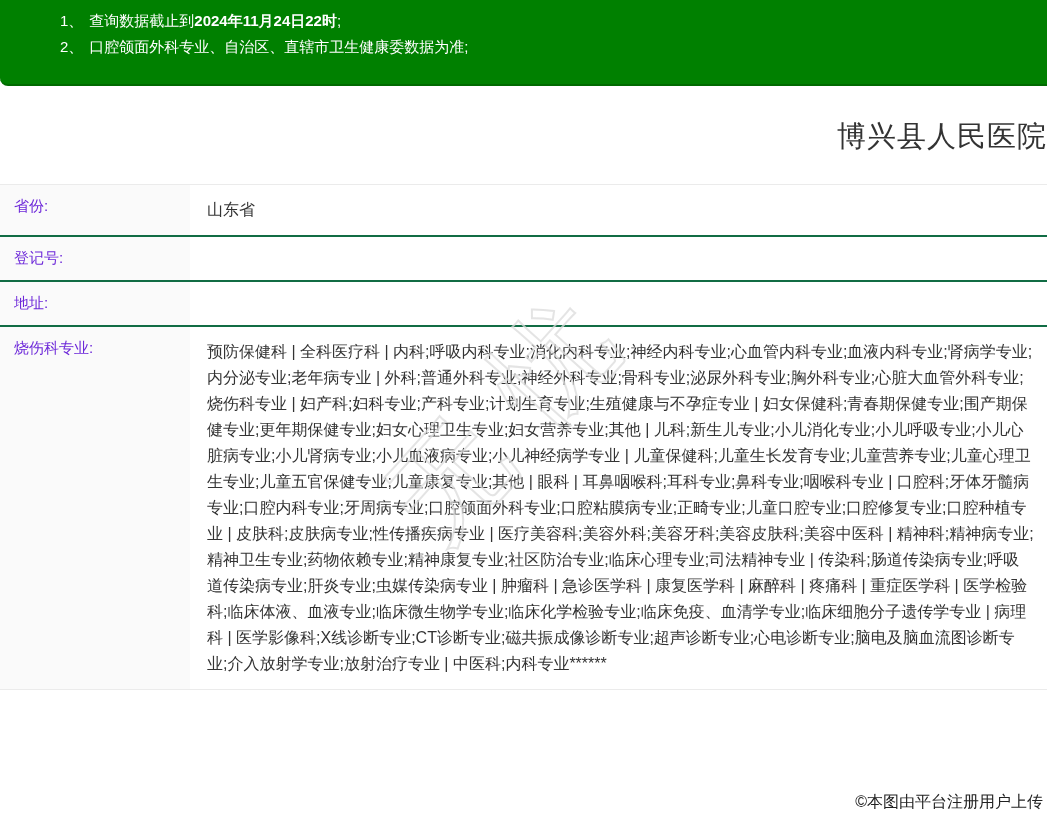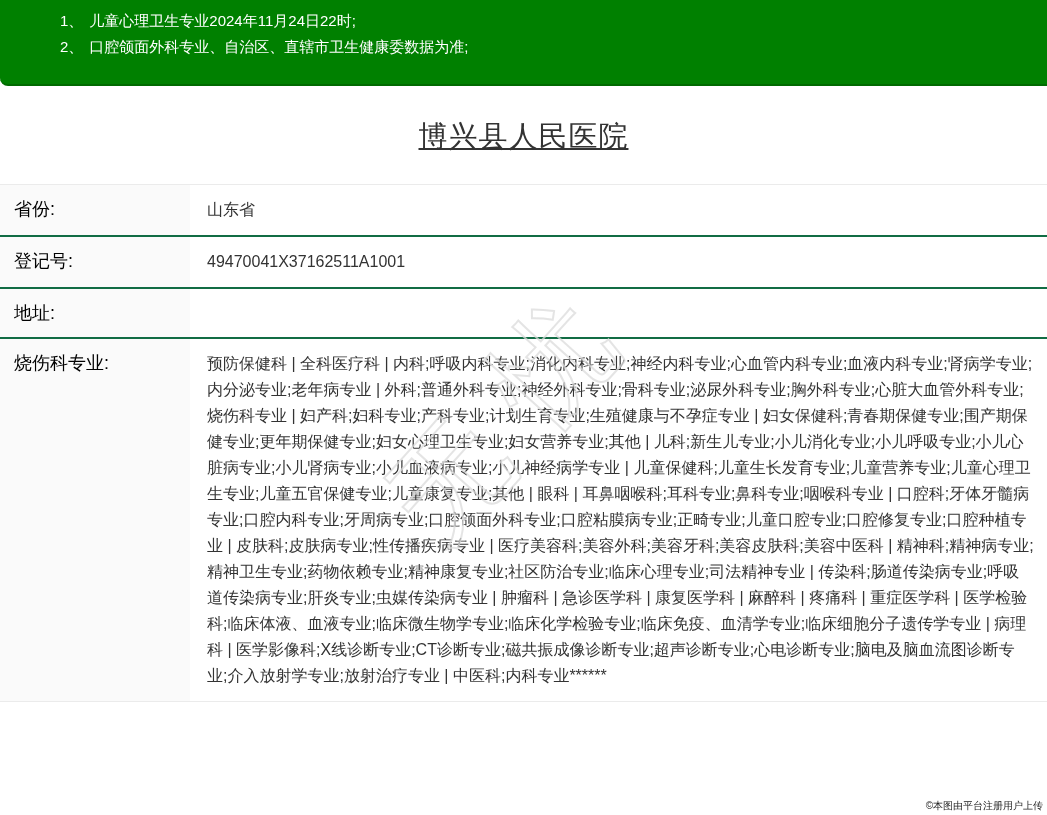--- a/index.html
+++ b/index.html
@@ -17,47 +17,46 @@
     width: 1047px; height: 86px;
     background: #008000;
     border-bottom: 2px solid #006a00;
     border-bottom-left-radius: 8px;
     color: #ffffff;
     padding-top: 7px;
     font-size: 15px;
   }
   .n-line { padding-left: 60px; line-height: 19px; margin: 4px 0 7px 0; }
   .n-num { margin-right: 6px; }
-  .n-line b { font-weight: normal; }
+  .n-line b { font-weight: bold; }
   
   .title {
-    text-align: center;
+    text-align: right;
     font-size: 29px;
     font-weight: 400;
     color: #333333;
     margin: 31px 0 27px 0;
     letter-spacing: 1px;
-    text-decoration: underline;
   }
   
   .info-table {
     width: 1047px;
     border-top: 1px solid #ebebeb;
   }
   .row {
     display: flex;
     border-bottom: 2px solid #116c44;
   }
   .row:last-child { border-bottom: 1px solid #ebebeb; }
   .cell-label {
     flex: 0 0 176px;
     background: #fafafa;
     padding: 12px 0 12px 14px;
-    font-size: 18px;
-    color: #000000;
+    font-size: 15px;
+    color: #6d28d9;
   }
   .cell-value {
     flex: 1;
     padding: 12px 12px 12px 17px;
     font-size: 16px;
     color: #333333;
     line-height: 26px;
   }
   
   .watermark {
@@ -69,47 +68,46 @@
     -webkit-text-stroke: 2px #dcdcdc;
     transform: rotate(-48deg);
     pointer-events: none;
     z-index: 5;
     opacity: 0.75;
   }
   
   .footer-caption {
     position: absolute;
     right: 4px; bottom: 2px;
-    font-size: 10px;
+    font-size: 16px;
     color: #222222;
     text-shadow: -1px 0 #ffffff, 1px 0 #ffffff, 0 -1px #ffffff, 0 1px #ffffff;
   }
 </style>
 </head>
 <body>
 
 <div class="banner">
   <div class="n-line">
-    <span class="n-num">1、</span><span>儿童心理卫生专业</span><b>2024年11月24日22时</b><span>;</span>
+    <span class="n-num">1、</span><span>查询数据截止到</span><b>2024年11月24日22时</b><span>;</span>
   </div>
   <div class="n-line">
     <span class="n-num">2、</span><span>口腔颌面外科专业、自治区、直辖市卫生健康委数据为准;</span><b></b><span></span>
   </div>
 </div>
 
 <h1 class="title">博兴县人民医院</h1>
 
 <div class="info-table">
   <div class="row">
     <div class="cell-label">省份:</div>
     <div class="cell-value">山东省</div>
   </div>
   <div class="row">
     <div class="cell-label">登记号:</div>
-    <div class="cell-value">49470041X37162511A1001</div>
   </div>
   <div class="row">
     <div class="cell-label">地址:</div>
   </div>
   <div class="row">
     <div class="cell-label">烧伤科专业:</div>
     <div class="cell-value">预防保健科 | 全科医疗科 | 内科;呼吸内科专业;消化内科专业;神经内科专业;心血管内科专业;血液内科专业;肾病学专业;内分泌专业;老年病专业 | 外科;普通外科专业;神经外科专业;骨科专业;泌尿外科专业;胸外科专业;心脏大血管外科专业;烧伤科专业 | 妇产科;妇科专业;产科专业;计划生育专业;生殖健康与不孕症专业 | 妇女保健科;青春期保健专业;围产期保健专业;更年期保健专业;妇女心理卫生专业;妇女营养专业;其他 | 儿科;新生儿专业;小儿消化专业;小儿呼吸专业;小儿心脏病专业;小儿肾病专业;小儿血液病专业;小儿神经病学专业 | 儿童保健科;儿童生长发育专业;儿童营养专业;儿童心理卫生专业;儿童五官保健专业;儿童康复专业;其他 | 眼科 | 耳鼻咽喉科;耳科专业;鼻科专业;咽喉科专业 | 口腔科;牙体牙髓病专业;口腔内科专业;牙周病专业;口腔颌面外科专业;口腔粘膜病专业;正畸专业;儿童口腔专业;口腔修复专业;口腔种植专业 | 皮肤科;皮肤病专业;性传播疾病专业 | 医疗美容科;美容外科;美容牙科;美容皮肤科;美容中医科 | 精神科;精神病专业;精神卫生专业;药物依赖专业;精神康复专业;社区防治专业;临床心理专业;司法精神专业 | 传染科;肠道传染病专业;呼吸道传染病专业;肝炎专业;虫媒传染病专业 | 肿瘤科 | 急诊医学科 | 康复医学科 | 麻醉科 | 疼痛科 | 重症医学科 | 医学检验科;临床体液、血液专业;临床微生物学专业;临床化学检验专业;临床免疫、血清学专业;临床细胞分子遗传学专业 | 病理科 | 医学影像科;X线诊断专业;CT诊断专业;磁共振成像诊断专业;超声诊断专业;心电诊断专业;脑电及脑血流图诊断专业;介入放射学专业;放射治疗专业 | 中医科;内科专业******</div>
   </div>
 </div>
 

